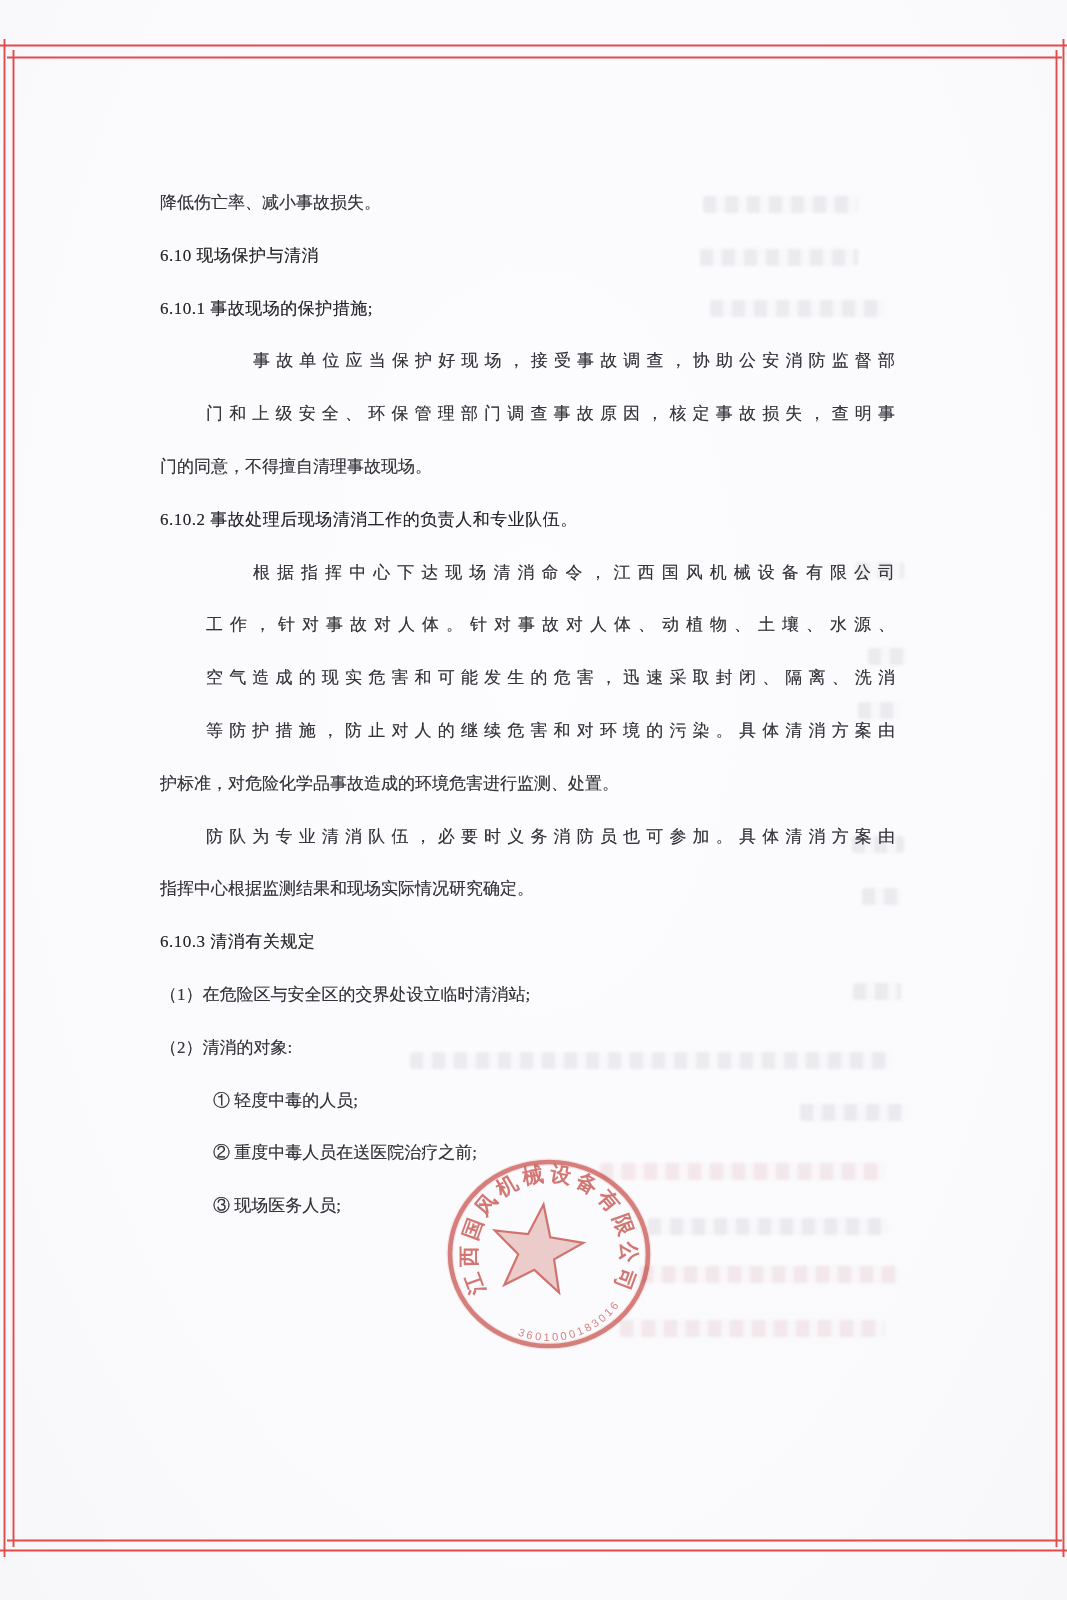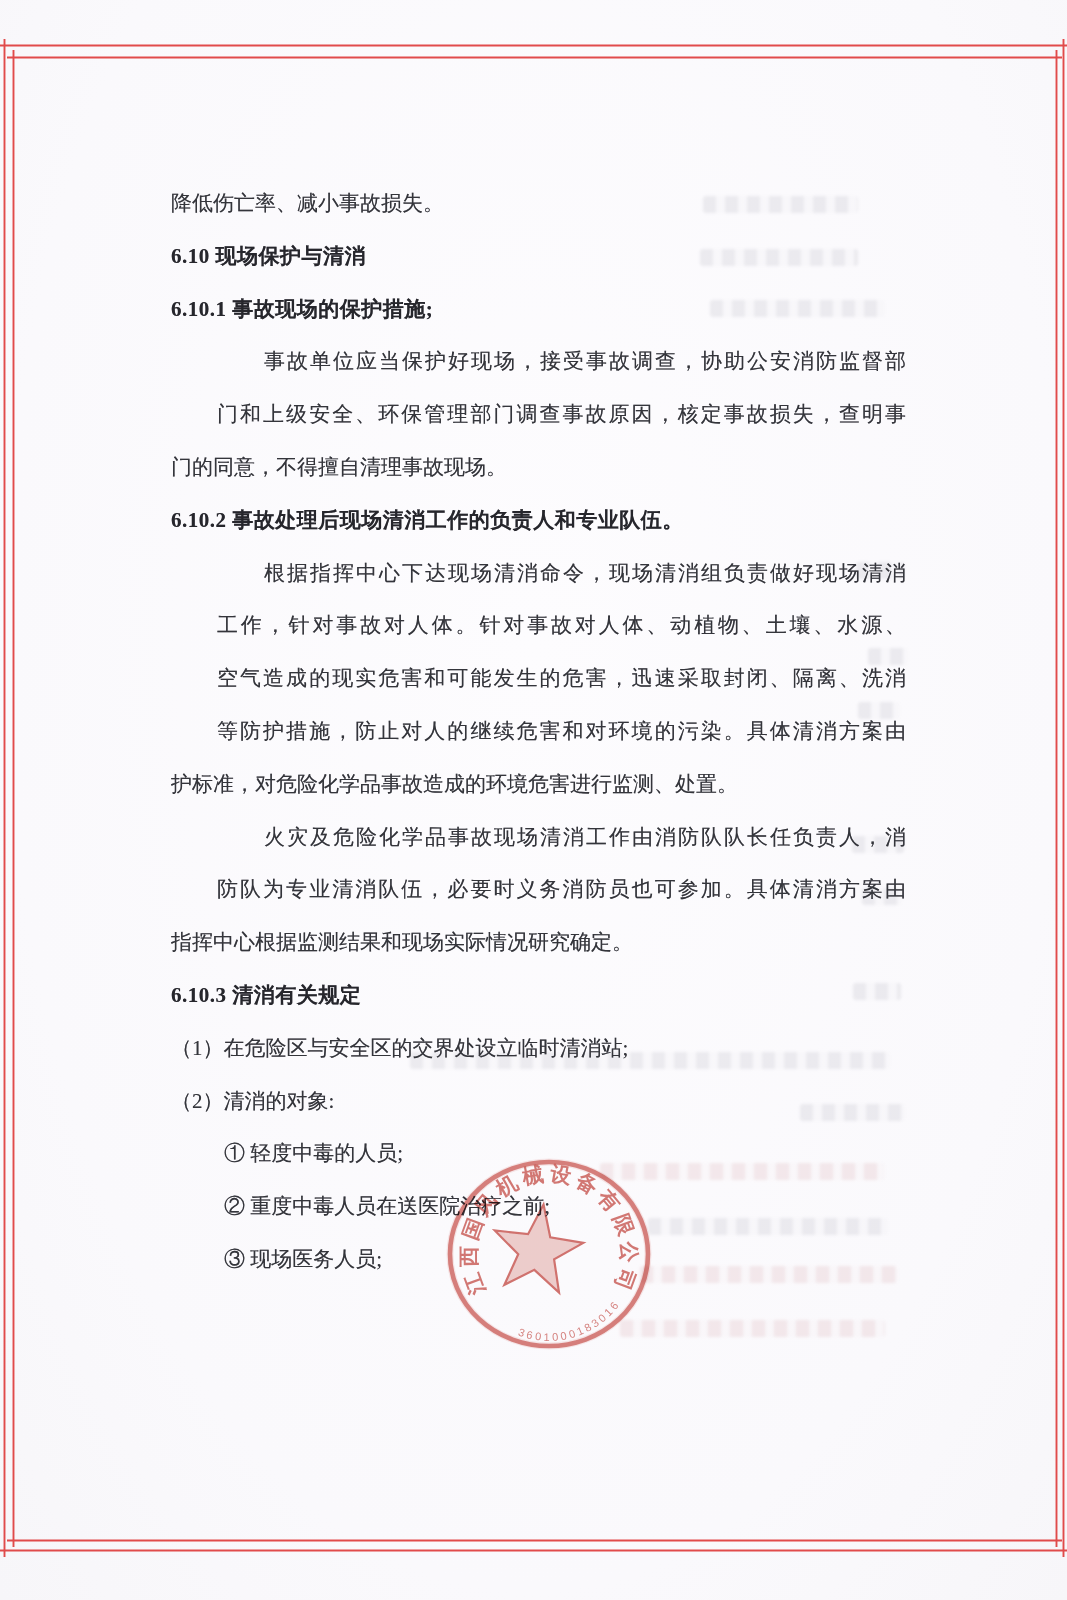--- a/index.html
+++ b/index.html
@@ -7,27 +7,27 @@
     width:1067px;height:1600px;position:relative;overflow:hidden;
     background:#fbfafc;
     font-family:"Liberation Serif", serif;
   }
   .page{position:absolute;inset:0;background:
     radial-gradient(ellipse at 50% 40%, #fdfcfe 0%, #faf9fc 70%, #f7f6f9 100%);}
   
   .frame-svg{position:absolute;left:0;top:0;}
   
   #text-block{
-    position:absolute;left:171px;top:177px;width:735px;
-    font-size:21px;line-height:52.8px;color:#34353b;
+    position:absolute;left:160px;top:177px;width:735px;
+    font-size:17px;line-height:52.8px;color:#34353b;
     text-shadow:0 0 .5px rgba(60,60,70,.55);
     z-index:3;
   }
   .line{height:52.8px;white-space:normal;}
-  .line.h{font-weight:bold;color:#26262c;letter-spacing:.5px;}
+  .line.h{font-weight:normal;color:#26262c;letter-spacing:.5px;}
   .line.ind1{text-indent:47px;}
   .line.ind2{text-indent:53px;}
   .line.fill{text-align:justify;text-align-last:justify;text-justify:inter-character;margin-left:46px;}
   
   .stamp{
     position:absolute;left:445px;top:1156px;width:210px;height:200px;
     mix-blend-mode:multiply;opacity:.88;z-index:4;
     filter:blur(.3px);
   }
   
@@ -79,26 +79,25 @@
   <div class="ghost pink" style="left:620px;top:1320px;width:265px"></div>
 
   <div id="text-block">
       <div class="line">降低伤亡率、减小事故损失。</div>
       <div class="line h">6.10 现场保护与清消</div>
       <div class="line h">6.10.1 事故现场的保护措施;</div>
       <div class="line ind1 fill">事故单位应当保护好现场，接受事故调查，协助公安消防监督部</div>
       <div class="line fill">门和上级安全、环保管理部门调查事故原因，核定事故损失，查明事</div>
       <div class="line">门的同意，不得擅自清理事故现场。</div>
       <div class="line h">6.10.2 事故处理后现场清消工作的负责人和专业队伍。</div>
-      <div class="line ind1 fill">根据指挥中心下达现场清消命令，现场清消组负责做好现场清消</div>
+      <div class="line ind1 fill">根据指挥中心下达现场清消命令，江西国风机械设备有限公司</div>
       <div class="line fill">工作，针对事故对人体。针对事故对人体、动植物、土壤、水源、</div>
       <div class="line fill">空气造成的现实危害和可能发生的危害，迅速采取封闭、隔离、洗消</div>
       <div class="line fill">等防护措施，防止对人的继续危害和对环境的污染。具体清消方案由</div>
       <div class="line">护标准，对危险化学品事故造成的环境危害进行监测、处置。</div>
-      <div class="line ind1 fill">火灾及危险化学品事故现场清消工作由消防队队长任负责人，消</div>
       <div class="line fill">防队为专业清消队伍，必要时义务消防员也可参加。具体清消方案由</div>
       <div class="line">指挥中心根据监测结果和现场实际情况研究确定。</div>
       <div class="line h">6.10.3 清消有关规定</div>
       <div class="line">（1）在危险区与安全区的交界处设立临时清消站;</div>
       <div class="line">（2）清消的对象:</div>
       <div class="line ind2">① 轻度中毒的人员;</div>
       <div class="line ind2">② 重度中毒人员在送医院治疗之前;</div>
       <div class="line ind2">③ 现场医务人员;</div>
     </div>
 

